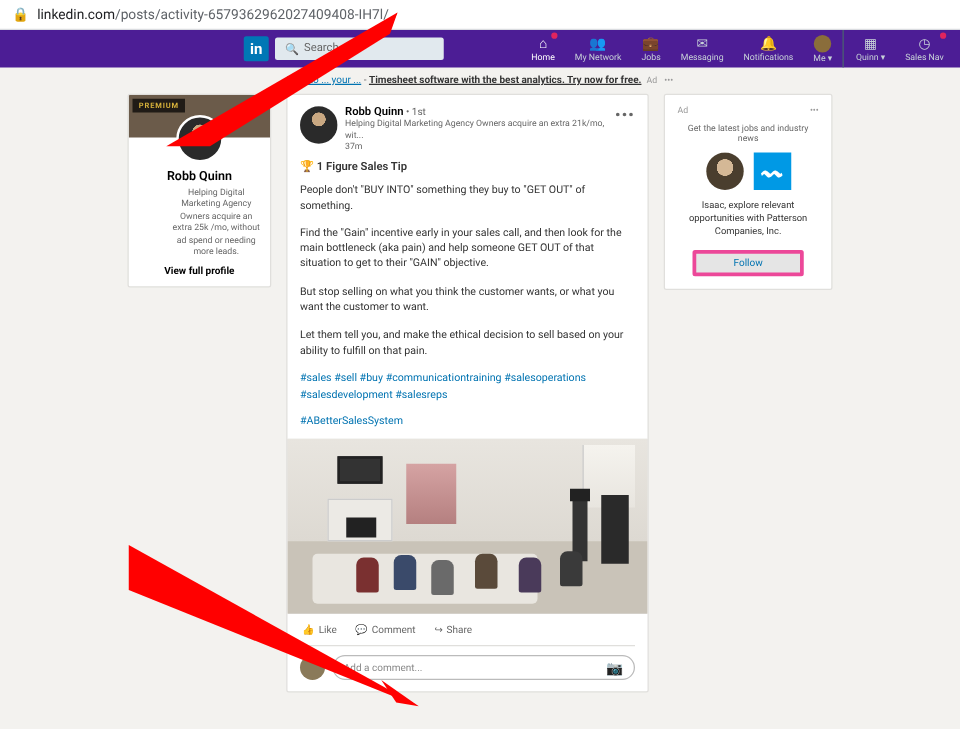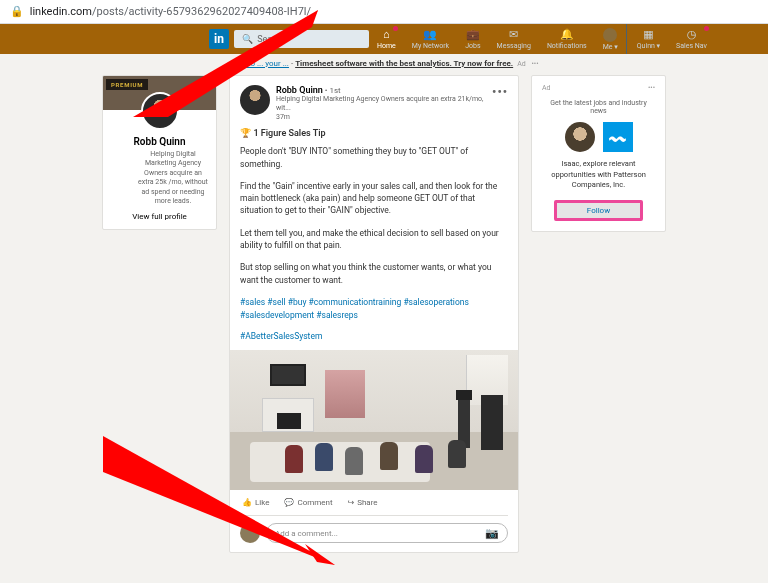--- a/index.html
+++ b/index.html
@@ -1,20 +1,20 @@
 <!DOCTYPE html>
 <html><head>
 <meta charset="utf-8">
 <style>
   * { margin:0; padding:0; box-sizing:border-box; font-family:-apple-system,BlinkMacSystemFont,"Segoe UI",Roboto,sans-serif; }
   body { background:#f3f2ef; width:768px; height:583px; overflow:hidden; position:relative; }
   .addr { height:24px; background:#fff; display:flex; align-items:center; padding:0 10px; font-size:11px; color:#5f6368; border-bottom:1px solid #dadce0;}
   .addr .lock{margin-right:6px;color:#5f6368;}
   .addr .dark{color:#202124;}
-  .topnav { background:#a16207; height:30px; display:flex; align-items:center; padding:0 14px; }
+  .topnav { background:#4c1d95; height:30px; display:flex; align-items:center; padding:0 0; justify-content:space-between;}
   .topnav-left{display:flex;align-items:center;margin-left:195px;}
   .linkedin-logo{width:20px;height:20px;background:#0077b5;color:#fff;border-radius:2px;display:flex;align-items:center;justify-content:center;font-weight:bold;font-size:12px;margin-right:5px;}
   .search-box{background:#e1e9ee;border-radius:2px;height:18px;display:flex;align-items:center;padding:0 8px;width:135px;font-size:9px;color:#666;}
   .search-box .sicon{margin-right:4px;font-size:9px;}
   .topnav-right{display:flex;align-items:center;margin-right:5px;}
   .nav-item{display:flex;flex-direction:column;align-items:center;justify-content:center;color:#c7d1d8;font-size:7px;padding:0 8px;height:30px;position:relative;}
   .nav-item .icon{font-size:11px;height:12px;display:flex;align-items:center;justify-content:center;margin-bottom:1px;}
   .nav-item.active{color:#fff;}
   .nav-item.work{border-left:1px solid #4a6170;padding-left:10px;}
   .dot{position:absolute;top:2px;right:6px;width:5px;height:5px;background:#e0245e;border-radius:50%;}
@@ -28,21 +28,21 @@
   .mcol{width:290px;}
   .rcol{width:135px;}
   .card{background:#fff;border:1px solid #e0dfdc;border-radius:2px;}
   .profile-card{position:relative;overflow:hidden;}
   .profile-bg{height:34px;background:#6b5b4a;position:relative;}
   .premium-badge{position:absolute;top:3px;left:3px;background:rgba(0,0,0,.7);color:#d4af3a;font-size:6px;font-weight:bold;padding:2px 5px;letter-spacing:.7px;}
   .profile-avatar{width:38px;height:38px;border-radius:50%;background:#2c2c2c;border:2px solid #fff;position:absolute;left:50%;top:16px;transform:translateX(-50%);background-image:radial-gradient(circle at 50% 35%,#c9a882 22%,#2a2a2a 23%);}
   .profile-body{padding-top:26px;text-align:center;padding-bottom:8px;}
   .profile-name{font-size:10px;font-weight:600;color:#000;margin-bottom:3px;}
   .profile-sub{font-size:7px;color:#666;line-height:1.35;padding:0 7px;margin-bottom:5px;margin-left:27px;}
-  .profile-link{font-size:8px;font-weight:400;color:#000;}
+  .profile-link{font-size:8px;font-weight:700;color:#000;}
   .post{padding:9px 10px 0 10px;}
   .post-head{display:flex;justify-content:center;align-items:flex-start;}
   .post-head-l{display:flex;gap:6px;}
   .post-avatar{width:30px;height:30px;border-radius:50%;background:#2c2c2c;flex-shrink:0;background-image:radial-gradient(circle at 50% 35%,#c9a882 22%,#2a2a2a 23%);}
   .post-author{font-size:9px;font-weight:600;color:#000;}
   .post-author .deg{font-weight:normal;color:#666;font-size:8px;}
   .post-headline{font-size:7px;color:#666;line-height:1.3;}
   .post-time{font-size:7px;color:#666;}
   .post-menu{font-size:12px;color:#666;font-weight:bold;letter-spacing:1px;}
   .post-title{font-size:9px;font-weight:600;margin-top:7px;color:#333;}
@@ -176,22 +176,22 @@
               <div class="post-headline">Helping Digital Marketing Agency Owners acquire an extra 21k/mo, wit...</div>
               <div class="post-time">37m</div>
             </div>
           </div>
           <div class="post-menu">•••</div>
         </div>
         <div class="post-title">🏆 1 Figure Sales Tip</div>
         <div class="post-body">
           <p>People don't "BUY INTO" something they buy to "GET OUT" of something.</p>
           <p>Find the "Gain" incentive early in your sales call, and then look for the main bottleneck (aka pain) and help someone GET OUT of that situation to get to their "GAIN" objective.</p>
+          <p>But stop selling on what you think the customer wants, or what you want the customer to want.</p>
           <p>Let them tell you, and make the ethical decision to sell based on your ability to fulfill on that pain.</p>
-          <p>But stop selling on what you think the customer wants, or what you want the customer to want.</p>
         </div>
         <div class="post-tags">
           <p>#sales #sell #buy #communicationtraining #salesoperations #salesdevelopment #salesreps</p>
           <p>#ABetterSalesSystem</p>
         </div>
         <div class="post-image">
           <div class="scene-wall"></div>
             <div class="scene-floor"></div>
           <div class="tv"></div>
             <div class="fireplace"></div>

